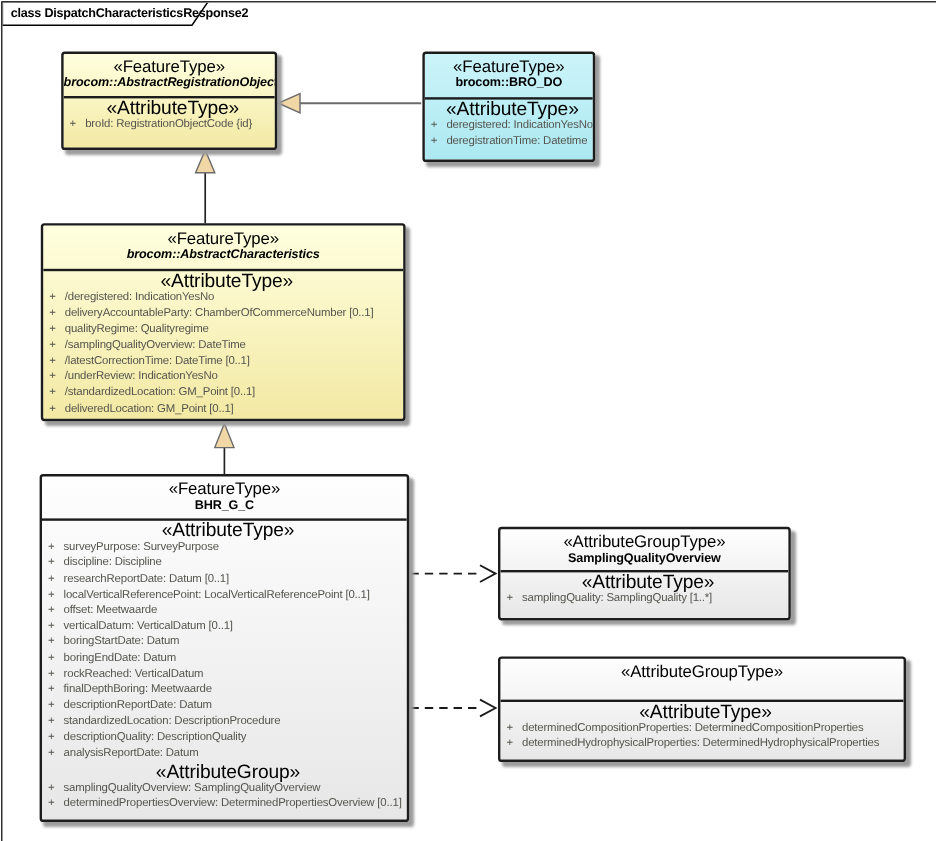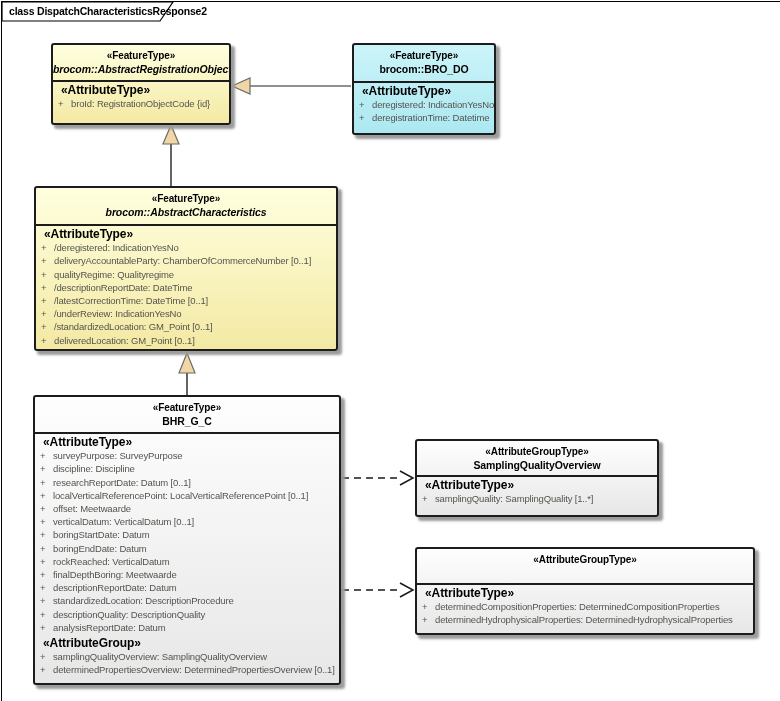--- a/index.html
+++ b/index.html
@@ -27,28 +27,29 @@
     display:flex; flex-direction:column; overflow:hidden;
   }
   .fill-yellow{background:linear-gradient(180deg,var(--yellow-top),var(--yellow-bottom));}
   .fill-cyan  {background:linear-gradient(180deg,var(--cyan-top),var(--cyan-bottom));}
   .fill-plain {background:linear-gradient(180deg,var(--plain-top),var(--plain-bottom));}
   .title{
     box-sizing:border-box; flex:none;
     border-bottom:2px solid var(--border);
     text-align:center; padding-top:4px;
   }
-  .stereo{font-size:10px; font-weight:bold; line-height:13px; color:#000; letter-spacing:-0.1px;}
+  .stereo{font-size:14px; font-weight:normal; line-height:13px; color:#000; letter-spacing:-0.1px;}
   .cls-name{font-size:10.5px; font-weight:bold; line-height:15px; color:#000; letter-spacing:-0.1px;}
   .cls-name.italic{font-style:italic;}
   .attrs{flex:1 1 auto; padding:2px 2px 0 2px; overflow:hidden;}
   .section-label{
-    font-size:12px; font-weight:bold; color:#000;
+    font-size:16px; font-weight:normal; color:#000;
     line-height:13.2px; padding-left:6px; letter-spacing:-0.1px;
     white-space:nowrap;
+    text-align:center;
   }
   .attrs .section-label:not(:first-child){margin-top:3px;}
   .attr-row{display:flex; line-height:13.2px; white-space:nowrap;}
   .attr-row .vis{flex:none; width:13px; padding-left:3px; font-size:9.5px; color:var(--attr-text);}
   .attr-row .attr-text{font-size:9.5px; color:var(--attr-text); letter-spacing:-0.15px;}
 </style>
 </head>
 <body>
 
 <div class="page">
@@ -131,21 +132,21 @@
         <div class="attr-row">
           <span class="vis">+</span>
           <span class="attr-text">deliveryAccountableParty: ChamberOfCommerceNumber [0..1]</span>
         </div>
         <div class="attr-row">
           <span class="vis">+</span>
           <span class="attr-text">qualityRegime: Qualityregime</span>
         </div>
         <div class="attr-row">
           <span class="vis">+</span>
-          <span class="attr-text">/descriptionReportDate: DateTime</span>
+          <span class="attr-text">/samplingQualityOverview: DateTime</span>
         </div>
         <div class="attr-row">
           <span class="vis">+</span>
           <span class="attr-text">/latestCorrectionTime: DateTime [0..1]</span>
         </div>
         <div class="attr-row">
           <span class="vis">+</span>
           <span class="attr-text">/underReview: IndicationYesNo</span>
         </div>
         <div class="attr-row">

